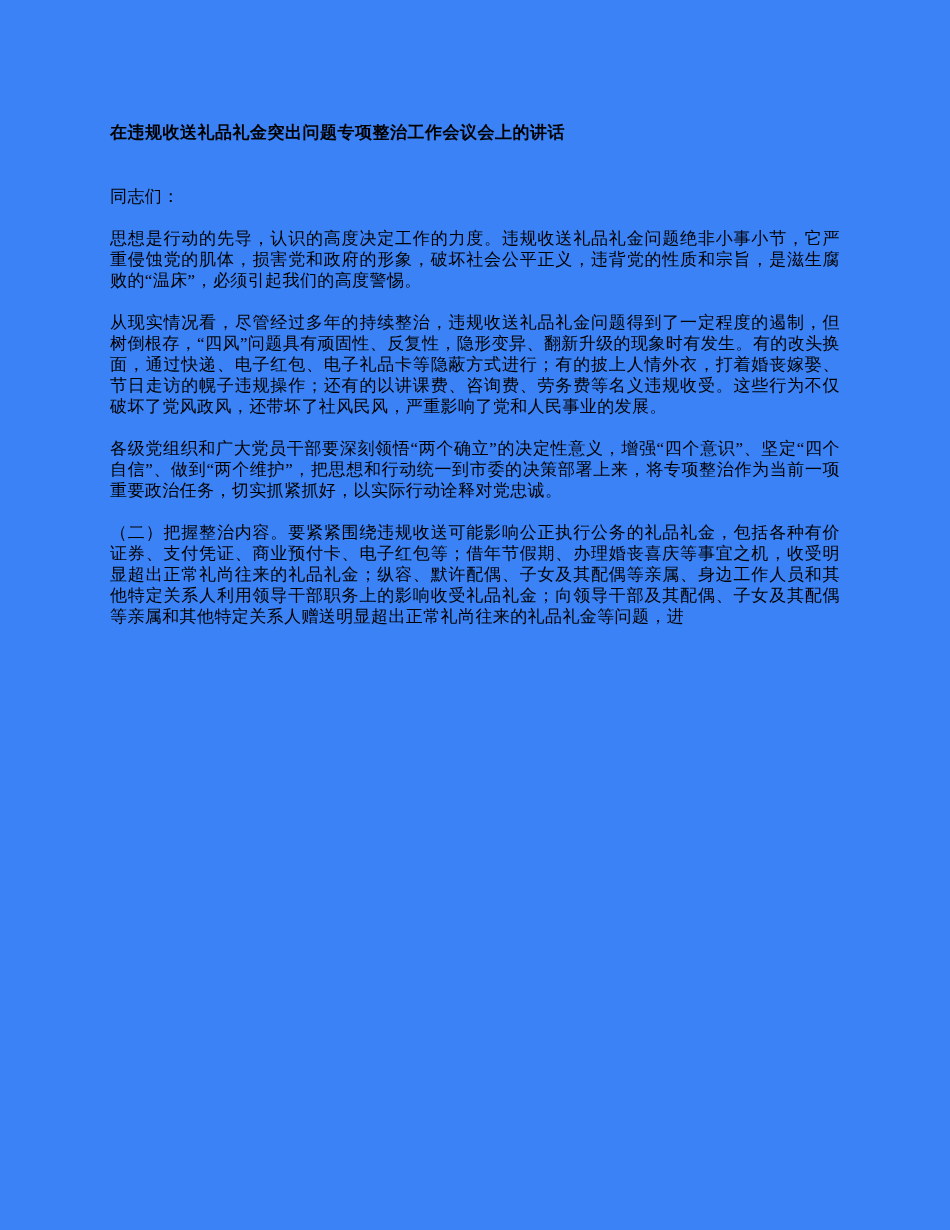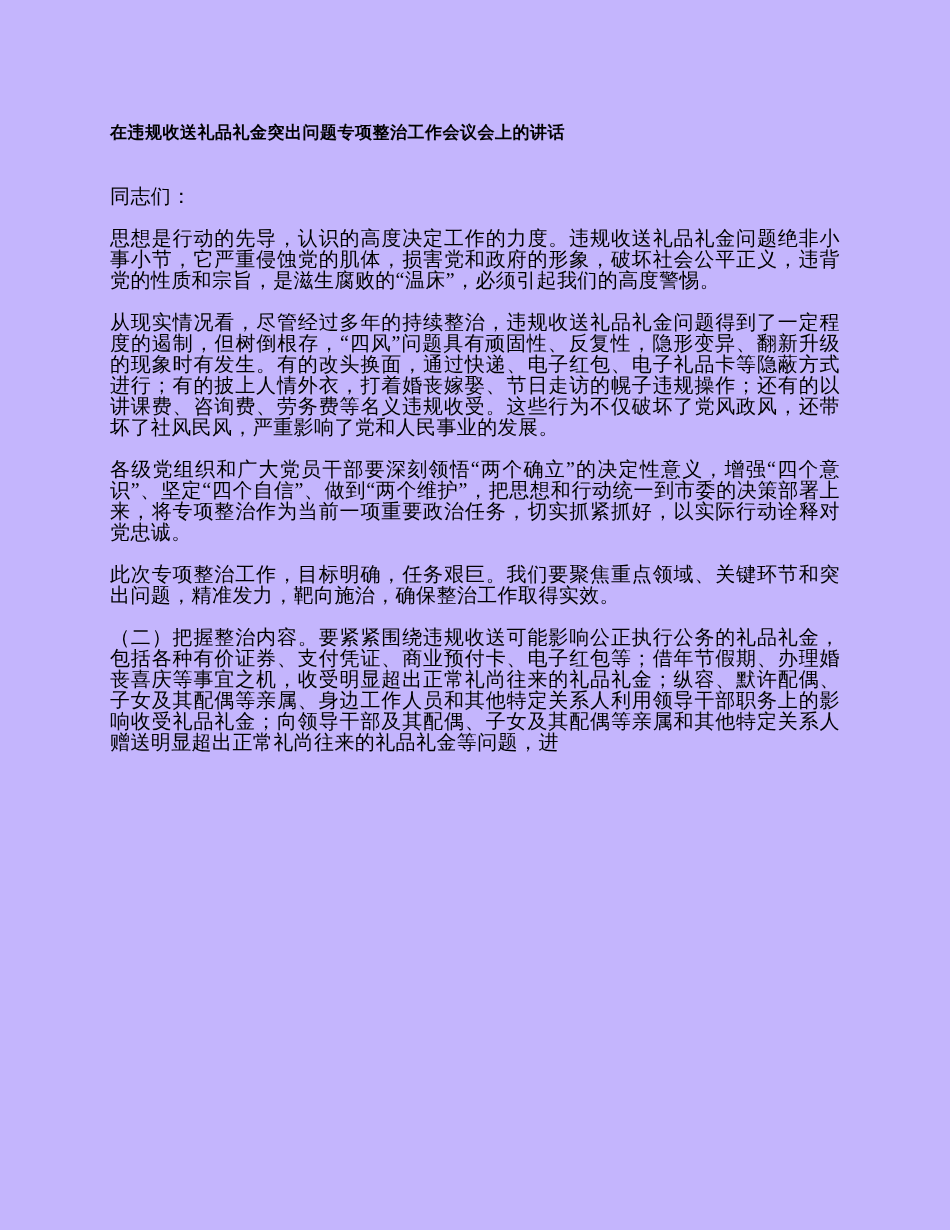--- a/index.html
+++ b/index.html
@@ -4,52 +4,51 @@
 <style>
   html, body {
     margin: 0;
     padding: 0;
     background: #ffffff;
   }
   .page {
     position: relative;
     width: 950px;
     height: 1230px;
-    background: #c4b5fd;
+    background: #3b82f6;
     box-sizing: border-box;
     padding: 122px 110px 48px 110px;
     font-family: "Liberation Serif", "DejaVu Serif", serif;
     color: #000000;
     overflow: hidden;
   }
   .doc-title {
     font-size: 17px;
     font-weight: bold;
     line-height: 22px;
     margin: 0 0 42px 0;
     text-align: left;
     letter-spacing: 0.5px;
   }
   .para {
-    font-size: 20px;
+    font-size: 17px;
     line-height: 21px;
     margin: 0 0 21px 0;
     text-align: justify;
     text-justify: inter-ideograph;
     word-break: break-all;
     letter-spacing: 0.4px;
   }
   .para:last-child {
     margin-bottom: 0;
   }
 </style>
 </head>
 <body>
 
 <div class="page">
   <h1 class="doc-title">在违规收送礼品礼金突出问题专项整治工作会议会上的讲话</h1>
   <p class="para">同志们：</p>
   <p class="para">思想是行动的先导，认识的高度决定工作的力度。违规收送礼品礼金问题绝非小事小节，它严重侵蚀党的肌体，损害党和政府的形象，破坏社会公平正义，违背党的性质和宗旨，是滋生腐败的“温床”，必须引起我们的高度警惕。</p>
   <p class="para">从现实情况看，尽管经过多年的持续整治，违规收送礼品礼金问题得到了一定程度的遏制，但树倒根存，“四风”问题具有顽固性、反复性，隐形变异、翻新升级的现象时有发生。有的改头换面，通过快递、电子红包、电子礼品卡等隐蔽方式进行；有的披上人情外衣，打着婚丧嫁娶、节日走访的幌子违规操作；还有的以讲课费、咨询费、劳务费等名义违规收受。这些行为不仅破坏了党风政风，还带坏了社风民风，严重影响了党和人民事业的发展。</p>
   <p class="para">各级党组织和广大党员干部要深刻领悟“两个确立”的决定性意义，增强“四个意识”、坚定“四个自信”、做到“两个维护”，把思想和行动统一到市委的决策部署上来，将专项整治作为当前一项重要政治任务，切实抓紧抓好，以实际行动诠释对党忠诚。</p>
-  <p class="para">此次专项整治工作，目标明确，任务艰巨。我们要聚焦重点领域、关键环节和突出问题，精准发力，靶向施治，确保整治工作取得实效。</p>
   <p class="para">（二）把握整治内容。要紧紧围绕违规收送可能影响公正执行公务的礼品礼金，包括各种有价证券、支付凭证、商业预付卡、电子红包等；借年节假期、办理婚丧喜庆等事宜之机，收受明显超出正常礼尚往来的礼品礼金；纵容、默许配偶、子女及其配偶等亲属、身边工作人员和其他特定关系人利用领导干部职务上的影响收受礼品礼金；向领导干部及其配偶、子女及其配偶等亲属和其他特定关系人赠送明显超出正常礼尚往来的礼品礼金等问题，进</p>
 </div>
 
 </body></html>

